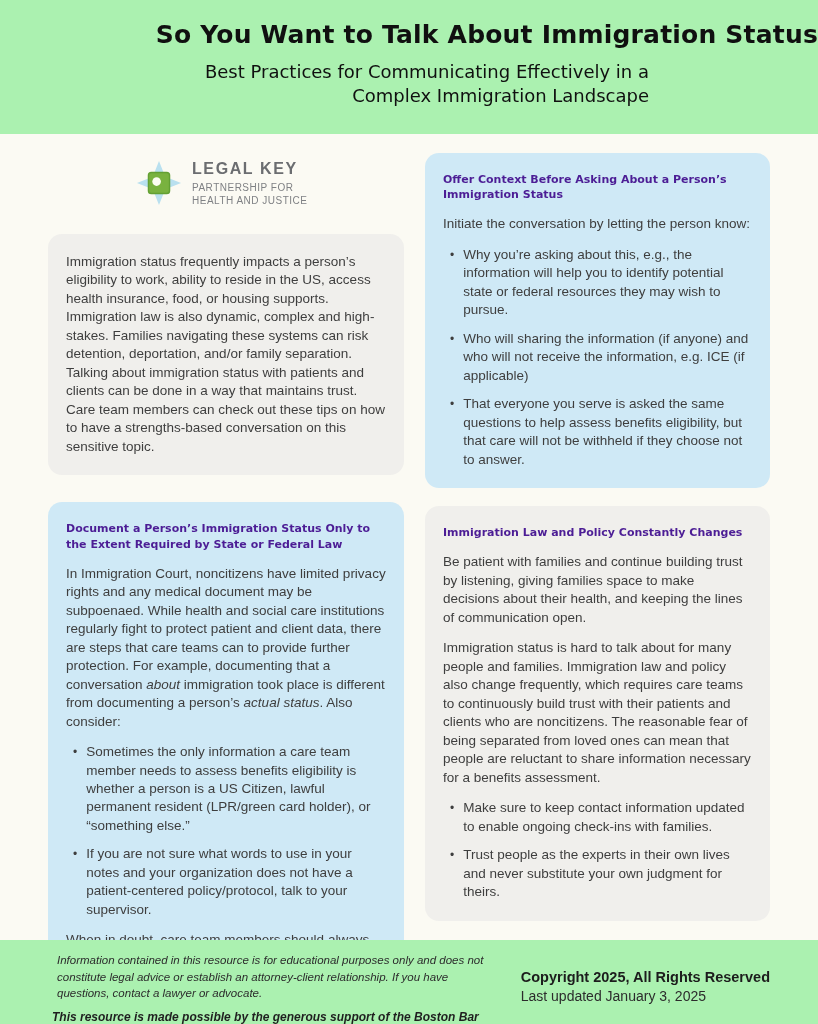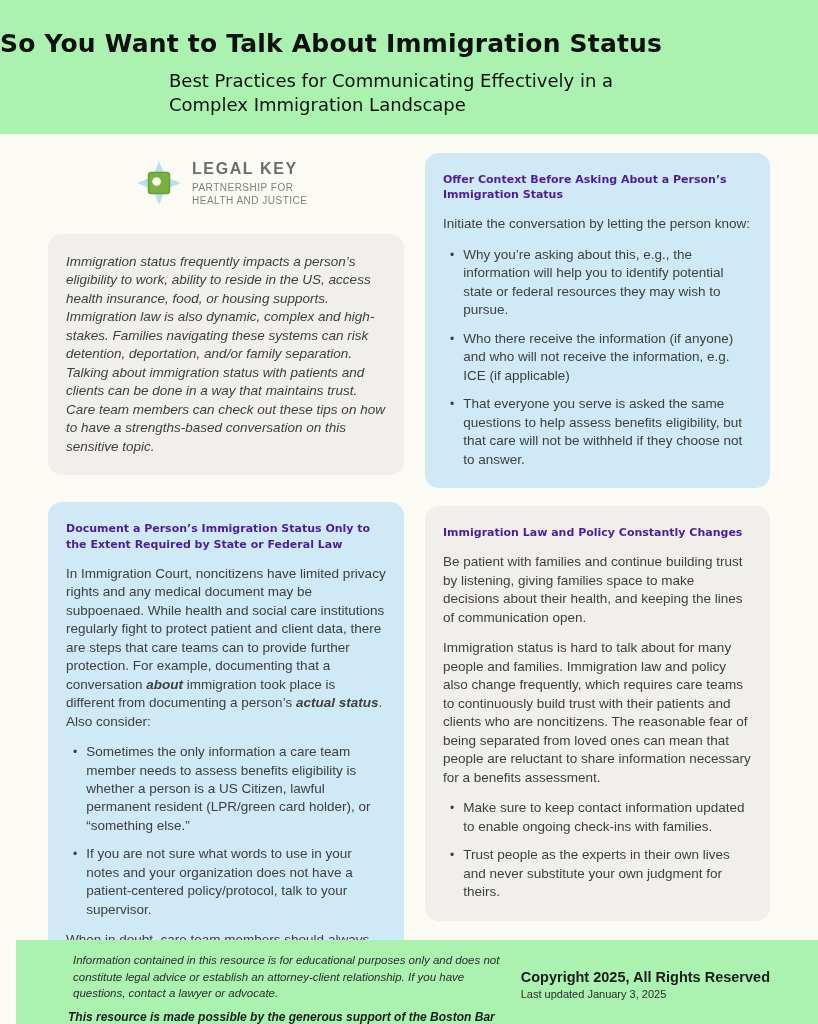--- a/index.html
+++ b/index.html
@@ -2,21 +2,21 @@
 <html><head>
 <meta charset="utf-8">
 <style>
   * { margin:0; padding:0; box-sizing:border-box; }
   html,body { background:#e8e8e8; }
   .page{
     width:818px; height:1024px; margin:0 auto; position:relative; overflow:hidden;
     background:#fbfaf3; font-family:"Liberation Sans", sans-serif;
   }
   
-  .banner{ background:#abf1b0; height:134px; text-align:left; padding-top:29px; }
+  .banner{ background:#abf1b0; height:134px; text-align:right; padding-top:20px; }
   .banner .title{
     font-family:"DejaVu Sans", sans-serif; font-size:25px; font-weight:800;
     color:#101010; letter-spacing:0.2px; margin-bottom:11px;
   }
   .banner .subtitle{
     font-family:"DejaVu Sans", sans-serif; font-size:18px; font-weight:400;
     color:#101010; line-height:1.32; max-width:480px; margin:0 auto;
   }
   
   .content{ display:flex; justify-content:space-between; padding:0 48px; }
@@ -33,36 +33,36 @@
   .card h3{
     font-family:"DejaVu Sans", sans-serif; font-size:11px; font-weight:800;
     color:#4c1d95; margin-bottom:13px; line-height:1.38;
   }
   .card p{ margin-bottom:12px; }
   .card p:last-child, .card ul:last-child{ margin-bottom:0; }
   .bullets{ list-style:none; margin-bottom:12px; }
   .bullets li{ display:flex; gap:9px; margin-bottom:10px; padding-left:7px; }
   .bullets li:last-child{ margin-bottom:0; }
   .bullets .dot{ flex:0 0 auto; font-size:12px; line-height:1.55; }
-  .bi{ font-weight:bold; font-style:italic; }
-  .mt-intro{ margin-top:24px;font-style:italic; }
+  .bi{ font-weight:normal; font-style:italic; }
+  .mt-intro{ margin-top:24px; }
   .mt-docbox{ margin-top:27px; }
   .mt-offerbox{ margin-top:19px; }
   .mt-lawbox{ margin-top:18px; }
   
   .footer{
-    position:absolute; left:16px; right:0; bottom:0; height:84px; background:#abf1b0;
+    position:absolute; left:0; right:0; bottom:0; height:84px; background:#abf1b0;
     display:flex; justify-content:space-between; padding:12px 48px 0 52px;
   }
   .footer-left{ width:432px; font-style:italic; color:#2c2c2c; font-size:11.5px; line-height:1.45; }
   .footer-left .disclaimer{ padding-left:5px; }
   .footer-left .support{ font-weight:bold; margin-top:7px; font-size:12px; color:#1f1f1f; }
   .footer-right{ text-align:left; padding-top:17px; }
   .footer-right .copy{ font-size:14.5px; font-weight:bold; color:#1c1c1c; }
-  .footer-right .updated{ font-size:11px; color:#2c2c2c; margin-top:3px; }
+  .footer-right .updated{ font-size:14px; color:#2c2c2c; margin-top:3px; }
 </style>
 </head>
 <body>
 
 <div class="page">
 
   <div class="banner">
     <div class="title">So You Want to Talk About Immigration Status</div>
     <div class="subtitle">Best Practices for Communicating Effectively in a Complex Immigration Landscape</div>
   </div>
@@ -114,21 +114,21 @@
       <div class="card blue mt-offerbox">
         <h3>Offer Context Before Asking About a Person’s Immigration Status</h3>
         <p>Initiate the conversation by letting the person know:</p>
         <ul class="bullets">
           <li>
             <span class="dot">•</span>
             <span>Why you’re asking about this, e.g., the information will help you to identify potential state or federal resources they may wish to pursue.</span>
           </li>
           <li>
             <span class="dot">•</span>
-            <span>Who there receive the information (if anyone) and who will not receive the information, e.g. ICE (if applicable)</span>
+            <span>Who will sharing the information (if anyone) and who will not receive the information, e.g. ICE (if applicable)</span>
           </li>
           <li>
             <span class="dot">•</span>
             <span>That everyone you serve is asked the same questions to help assess benefits eligibility, but that care will not be withheld if they choose not to answer.</span>
           </li>
         </ul>
       </div>
 
       <div class="card gray mt-lawbox">
         <h3>Immigration Law and Policy Constantly Changes</h3>

